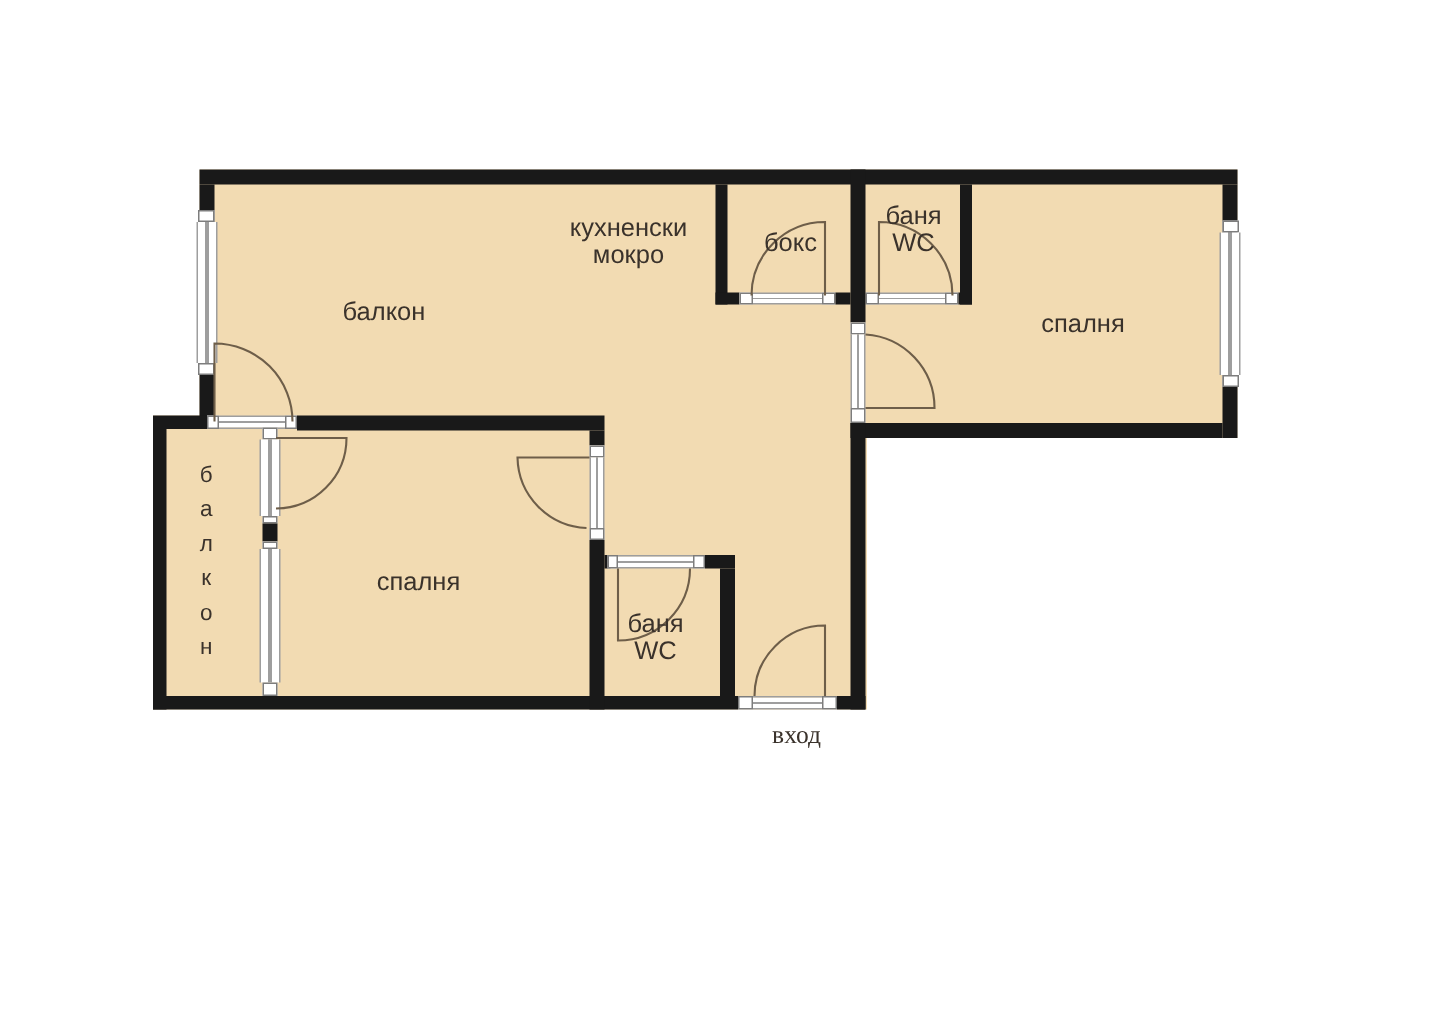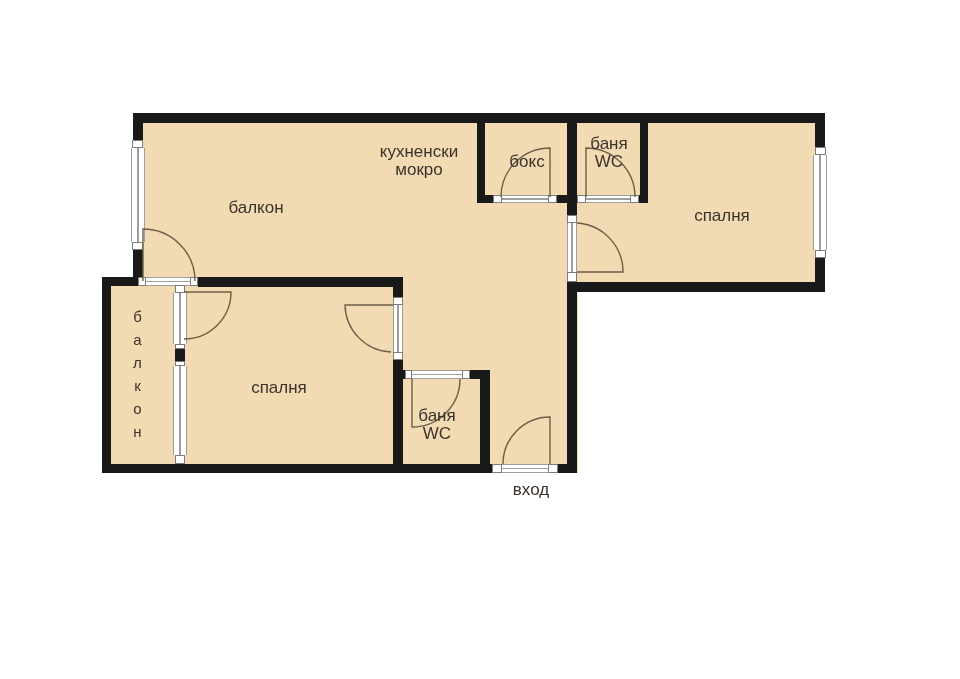--- a/index.html
+++ b/index.html
@@ -137,15 +137,15 @@
 
   <div class="label" style="left:279px;top:388px;">спалня</div>
 
   <div class="label label-v" style="left:137px;top:377px;">балкон</div>
 
   <div class="label" style="left:437px;top:425px;">
     <span style="display:block;">баня</span>
     <span style="display:block;">WC</span>
   </div>
 
-  <div class="label" style="left:531px;top:490px;">вход</div>
+  <div class="label" style="left:531px;top:490px;font-family:Liberation Serif, serif;">вход</div>
 
 </div>
 
 </body></html>

